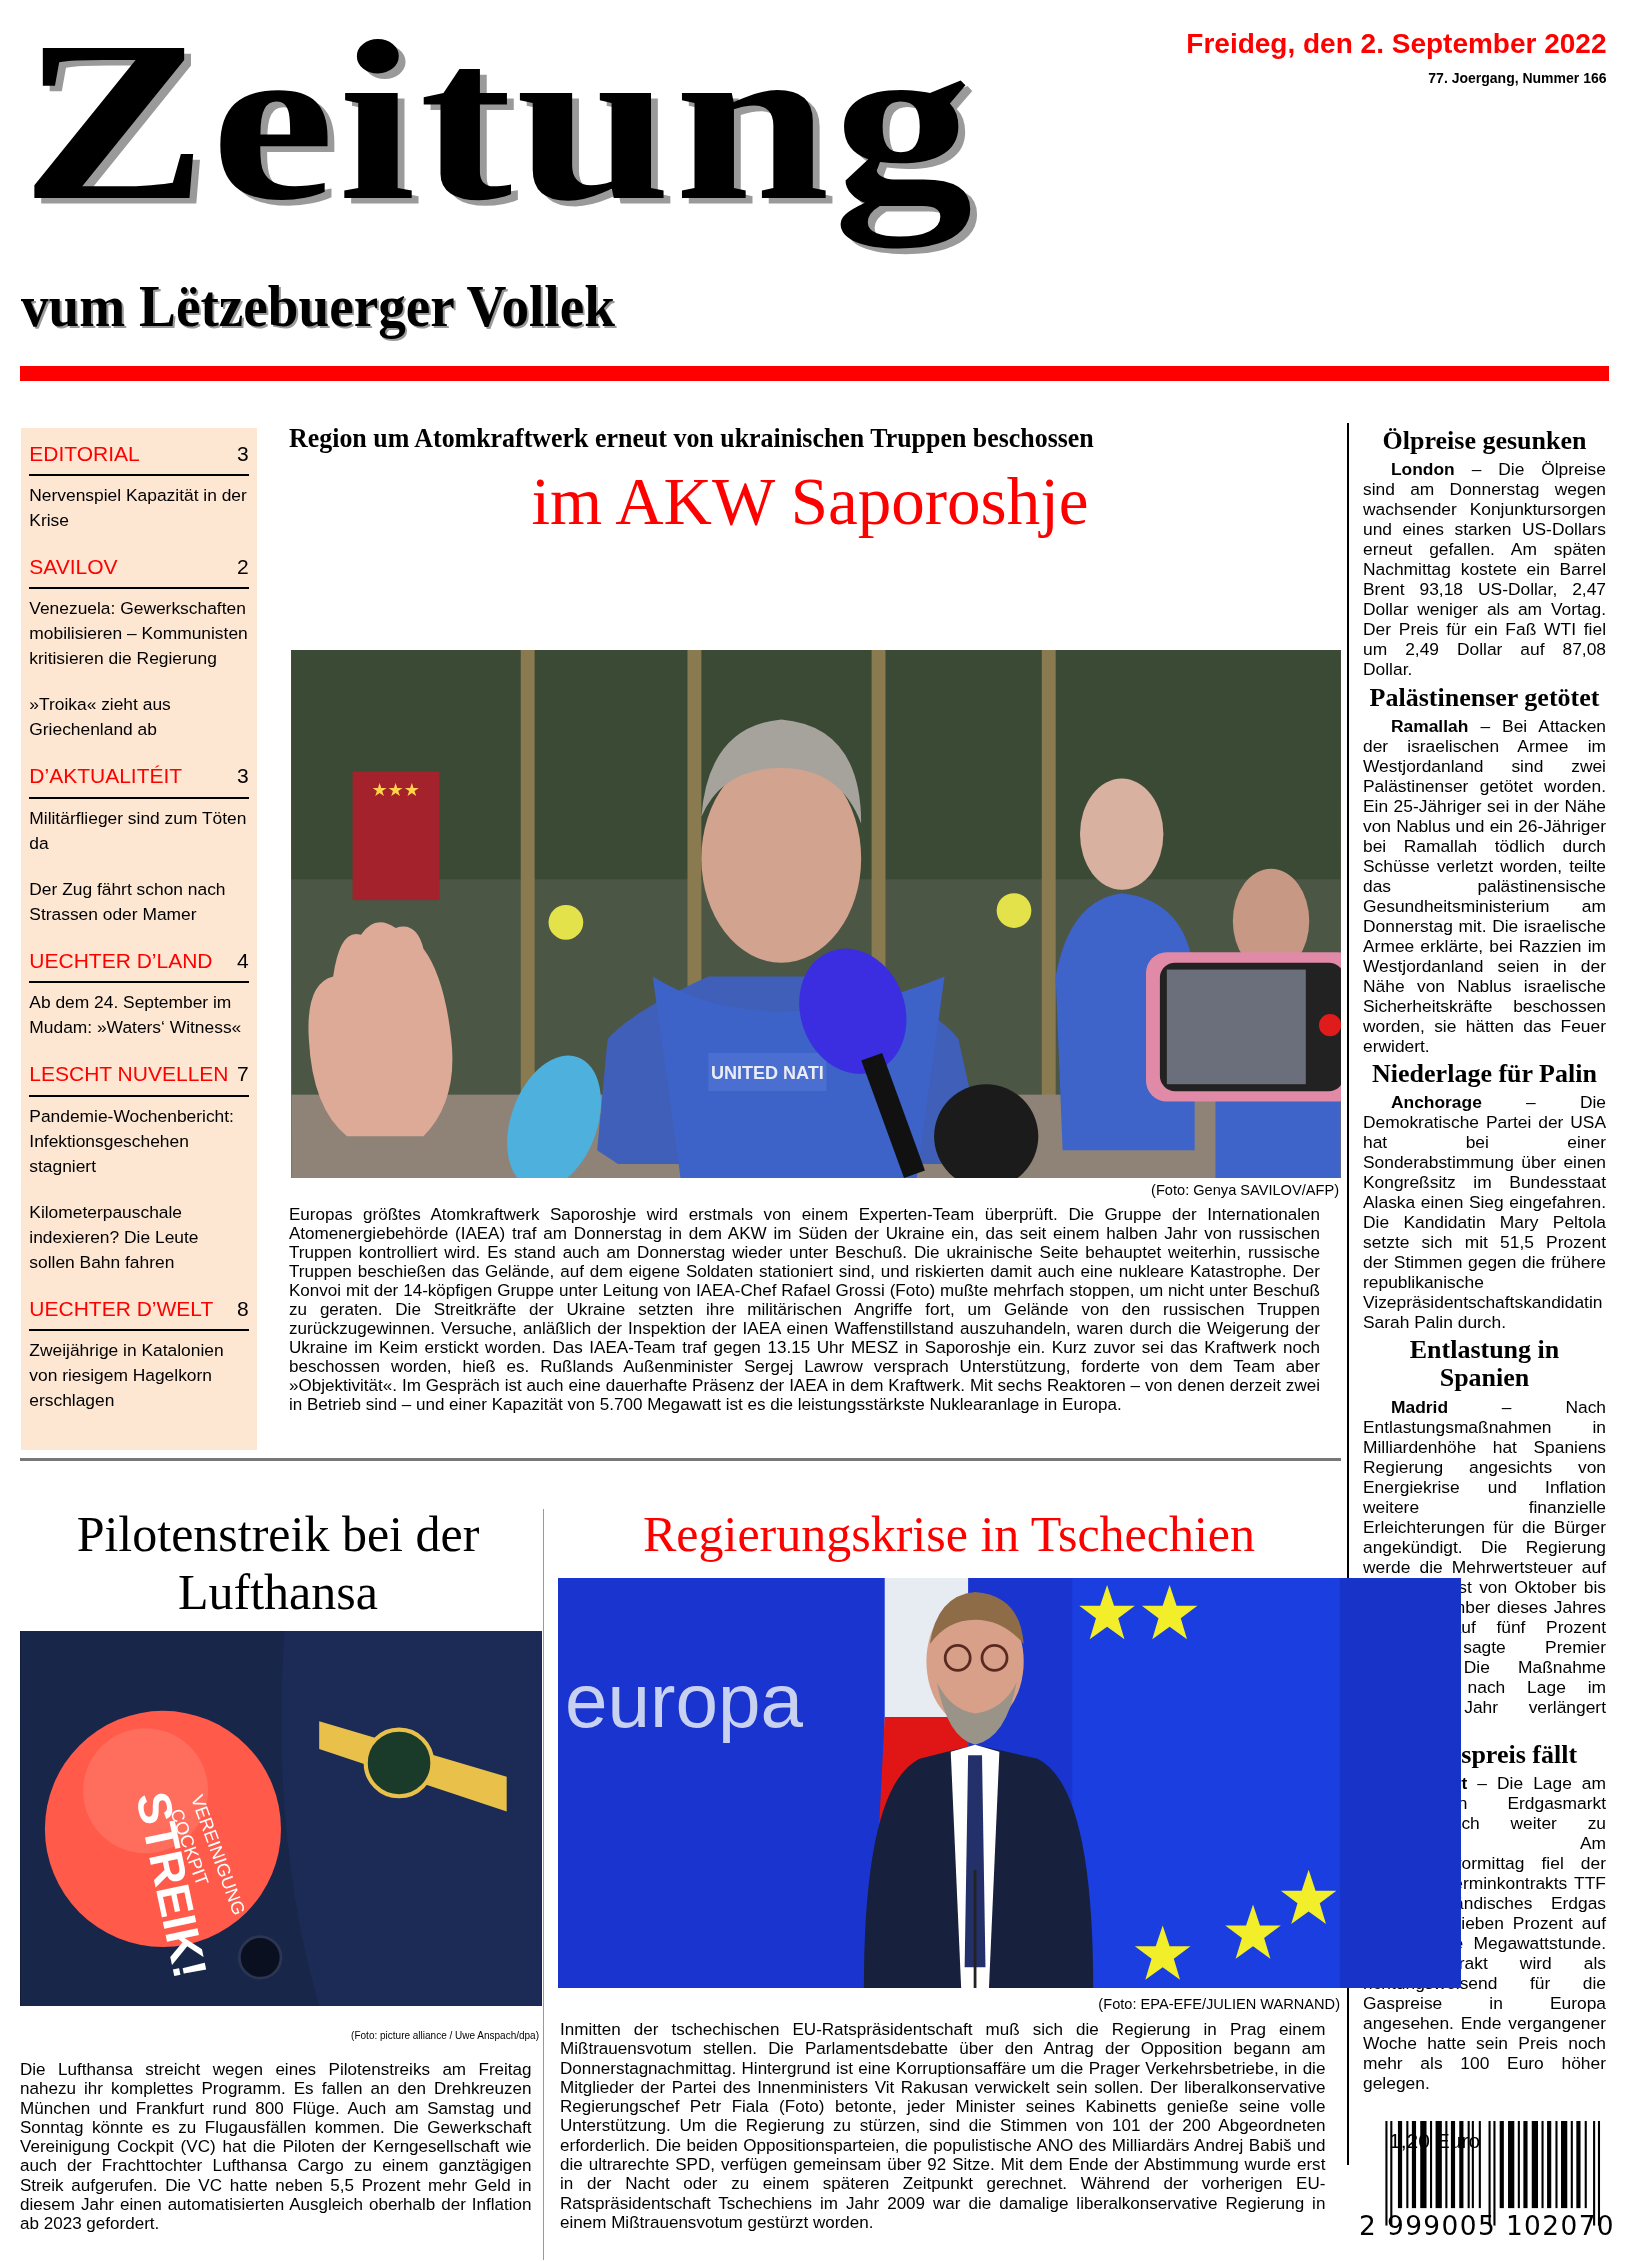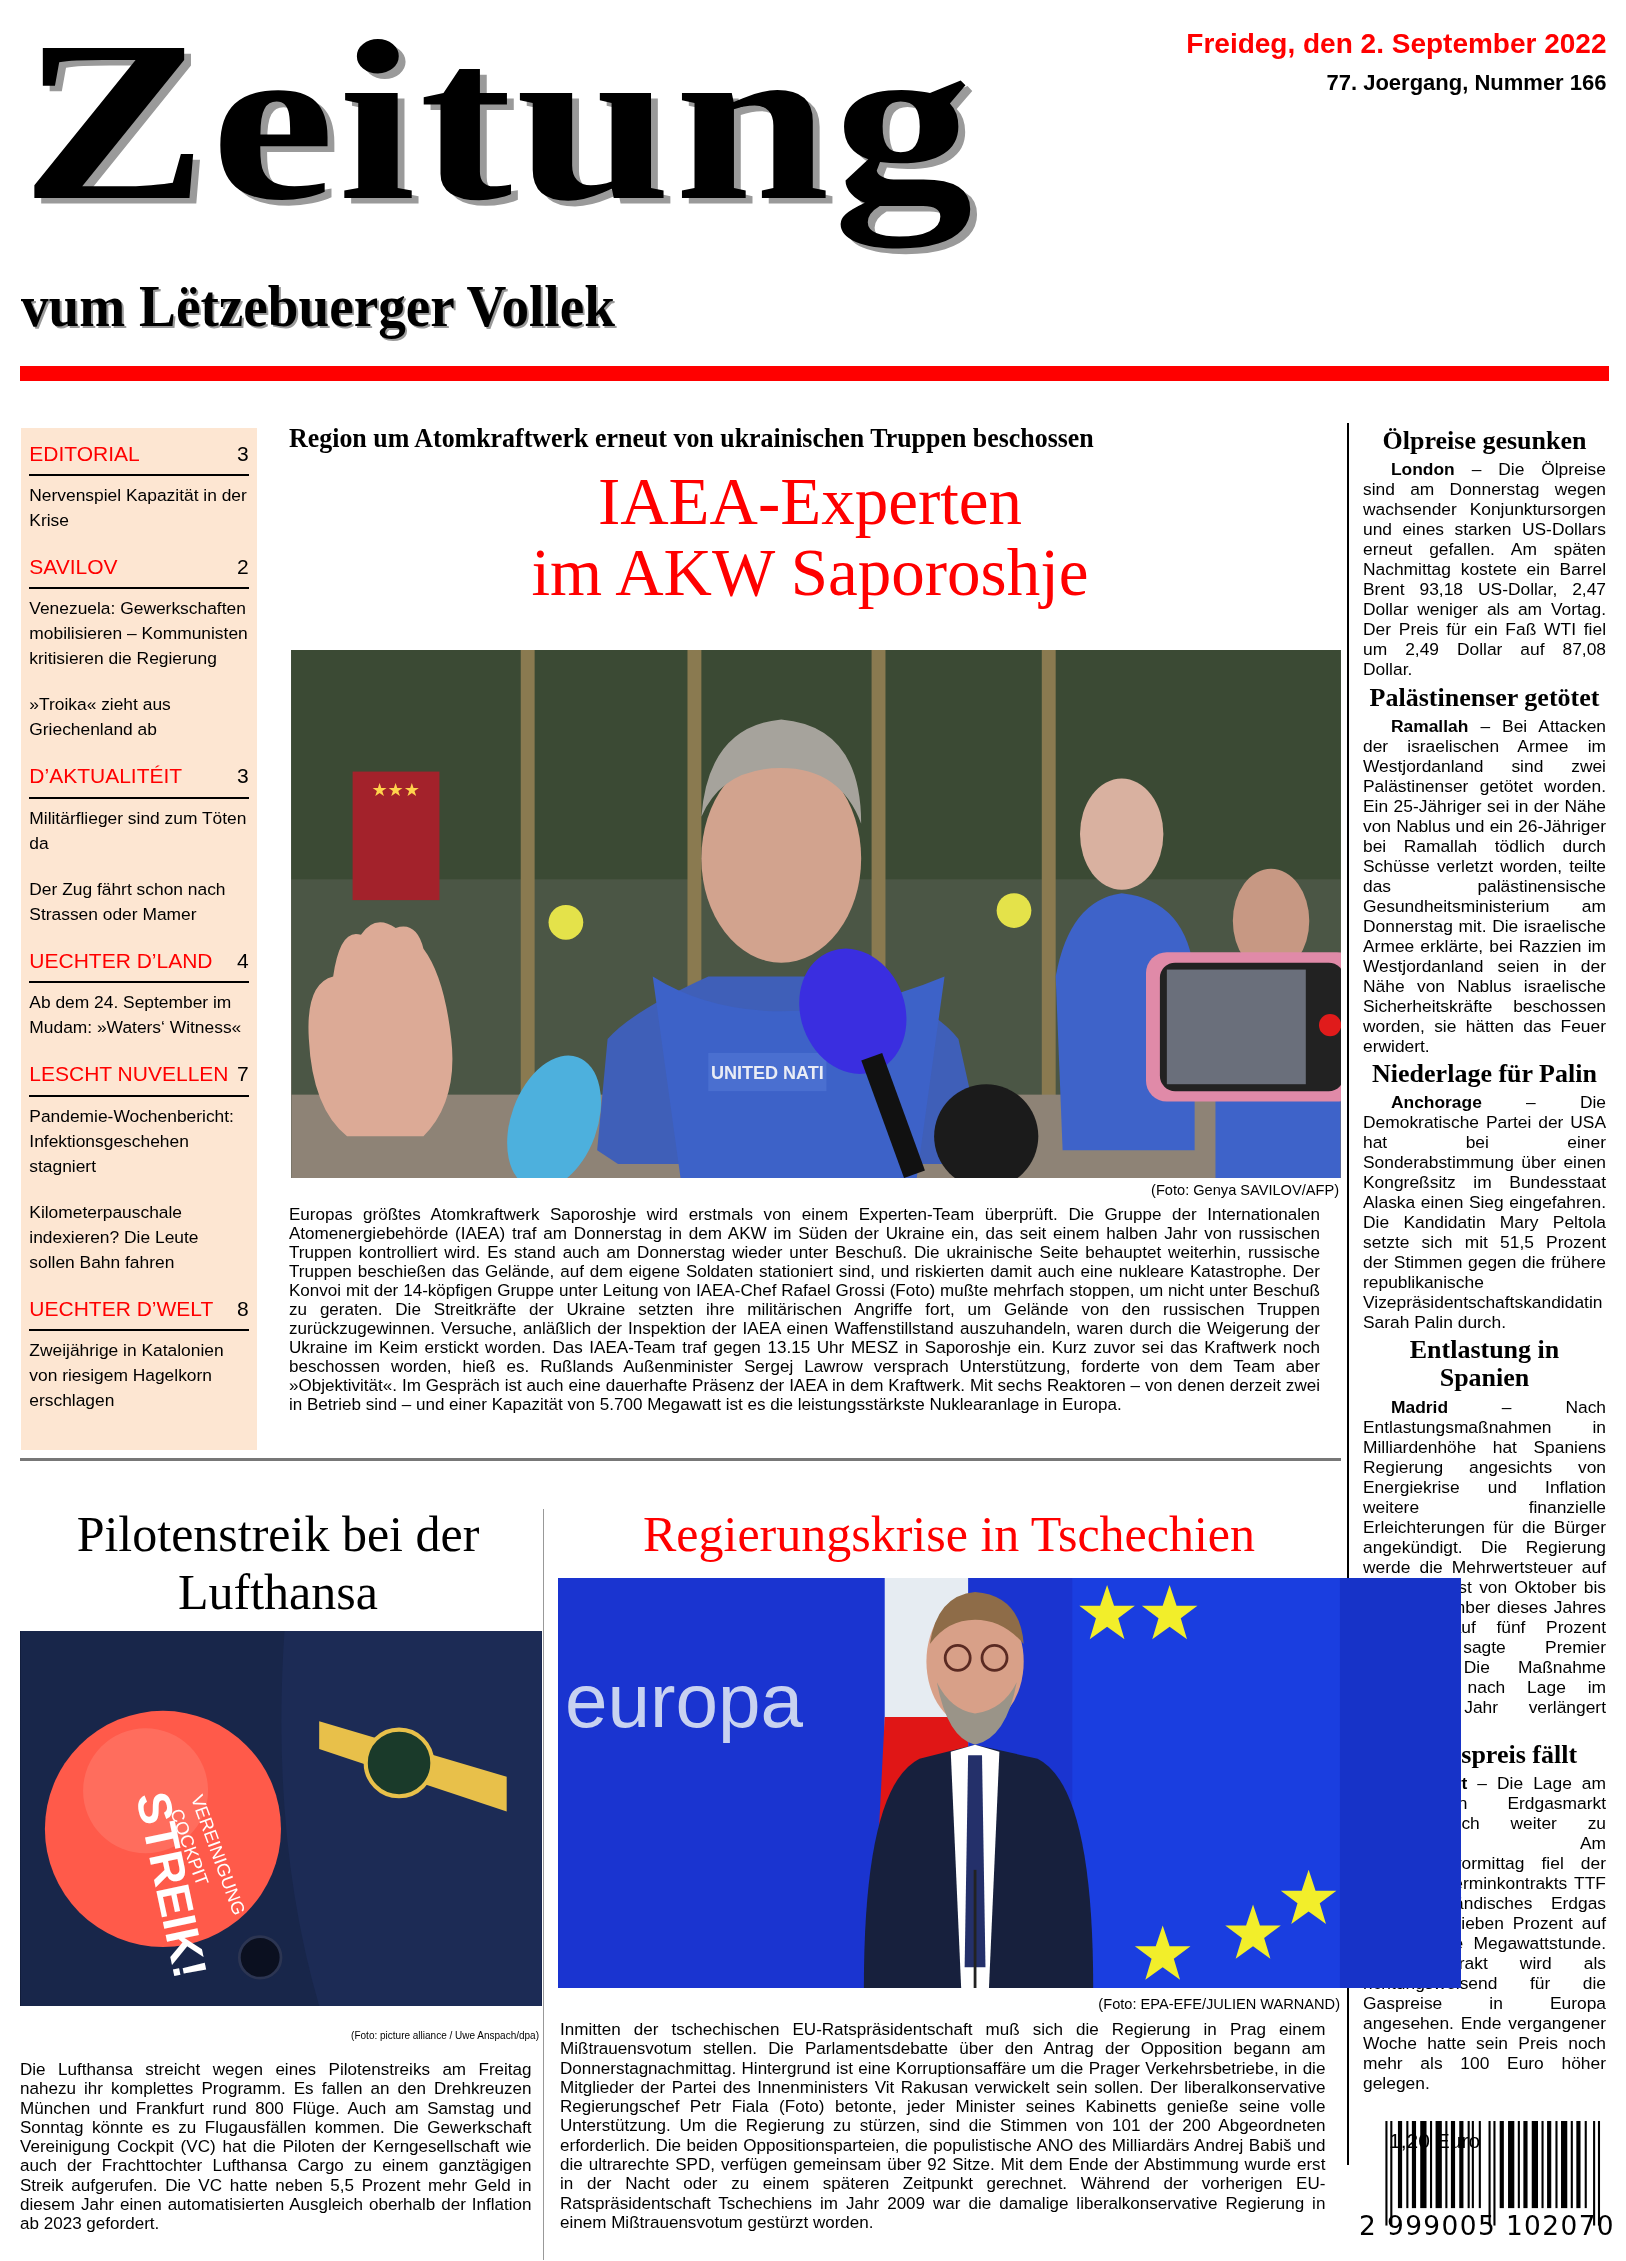--- a/index.html
+++ b/index.html
@@ -3,21 +3,21 @@
 <meta charset="utf-8">
 <style>
   * { box-sizing: border-box; margin: 0; padding: 0; }
   html, body { width: 1626px; height: 2261px; background: #ffffff; overflow: hidden; }
   body { position: relative; font-family: "Liberation Sans", sans-serif; color: #000; }
 
   
   #masthead-title { position: absolute; left: 21px; top: 7px; font-family: "Liberation Serif", serif; font-weight: bold; font-size: 229px; line-height: 229px; letter-spacing: 2.8px; color: #000; text-shadow: 5.6px 5.6px 0 #9a9a9a; transform: scaleX(1.22); transform-origin: left top; }
   #masthead-subtitle { position: absolute; left: 21px; top: 275px; font-family: "Liberation Serif", serif; font-weight: bold; font-size: 60px; line-height: 63px; color: #000; text-shadow: 2.1px 2.1px 0 #9a9a9a; transform: scaleX(0.92); transform-origin: left top; }
   #issue-date { position: absolute; right: 19.5px; top: 28px; font-weight: bold; font-size: 28px; color: #ff0000; }
-  #issue-number { position: absolute; right: 19.5px; top: 70px; font-weight: bold; font-size: 22px; color: #000; }
+  #issue-number { position: absolute; right: 19.5px; top: 70px; font-weight: bold; font-size: 14px; color: #000; }
   #masthead-rule { position: absolute; left: 19.5px; top: 366px; width: 1589px; height: 15.3px; background: #ff0000; }
 
   
   #index-box { position: absolute; left: 21px; top: 428px; width: 236px; height: 1022px; background: #fde6d2; padding: 12.5px 8.3px 0 8.3px; }
   .index-section { margin-bottom: 0; }
   .index-head { display: flex; justify-content: space-between; align-items: flex-end; font-size: 21px; line-height: 26.4px; border-bottom: 2.8px solid #000; padding-bottom: 7px; }
   .index-head .label { color: #ff0000; }
   .index-head .page { color: #000; }
   .index-item { font-size: 17.4px; line-height: 25px; margin-top: 7px; margin-bottom: 21px; }
 
@@ -106,21 +106,20 @@
     <div class="index-head">
         <span class="label">UECHTER D’WELT</span>
         <span class="page">8</span>
       </div>
     <div class="index-item">Zweijährige in Katalonien von riesigem Hagelkorn erschlagen</div>
   </div>
 </div>
 
 <div id="lead-kicker">Region um Atomkraftwerk erneut von ukrainischen Truppen beschossen</div>
 <div id="lead-headline">
-  <div>IAEA-Experten</div>
   <div>im AKW Saporoshje</div>
 </div>
 <div id="lead-photo" title="IAEA-Chef Rafael Grossi in blauer Schutzweste vor Mikrofonen">
   <svg width="1050" height="528" viewBox="0 0 1510 760">
 
     <rect x="0" y="0" width="1510" height="760" fill="#4b5645"></rect>
     <rect x="0" y="0" width="1510" height="330" fill="#3b4a34"></rect>
     <rect x="330" y="0" width="20" height="760" fill="#8a7a50"></rect>
     <rect x="570" y="0" width="20" height="760" fill="#8a7a50"></rect>
     <rect x="835" y="0" width="20" height="760" fill="#8a7a50"></rect>

